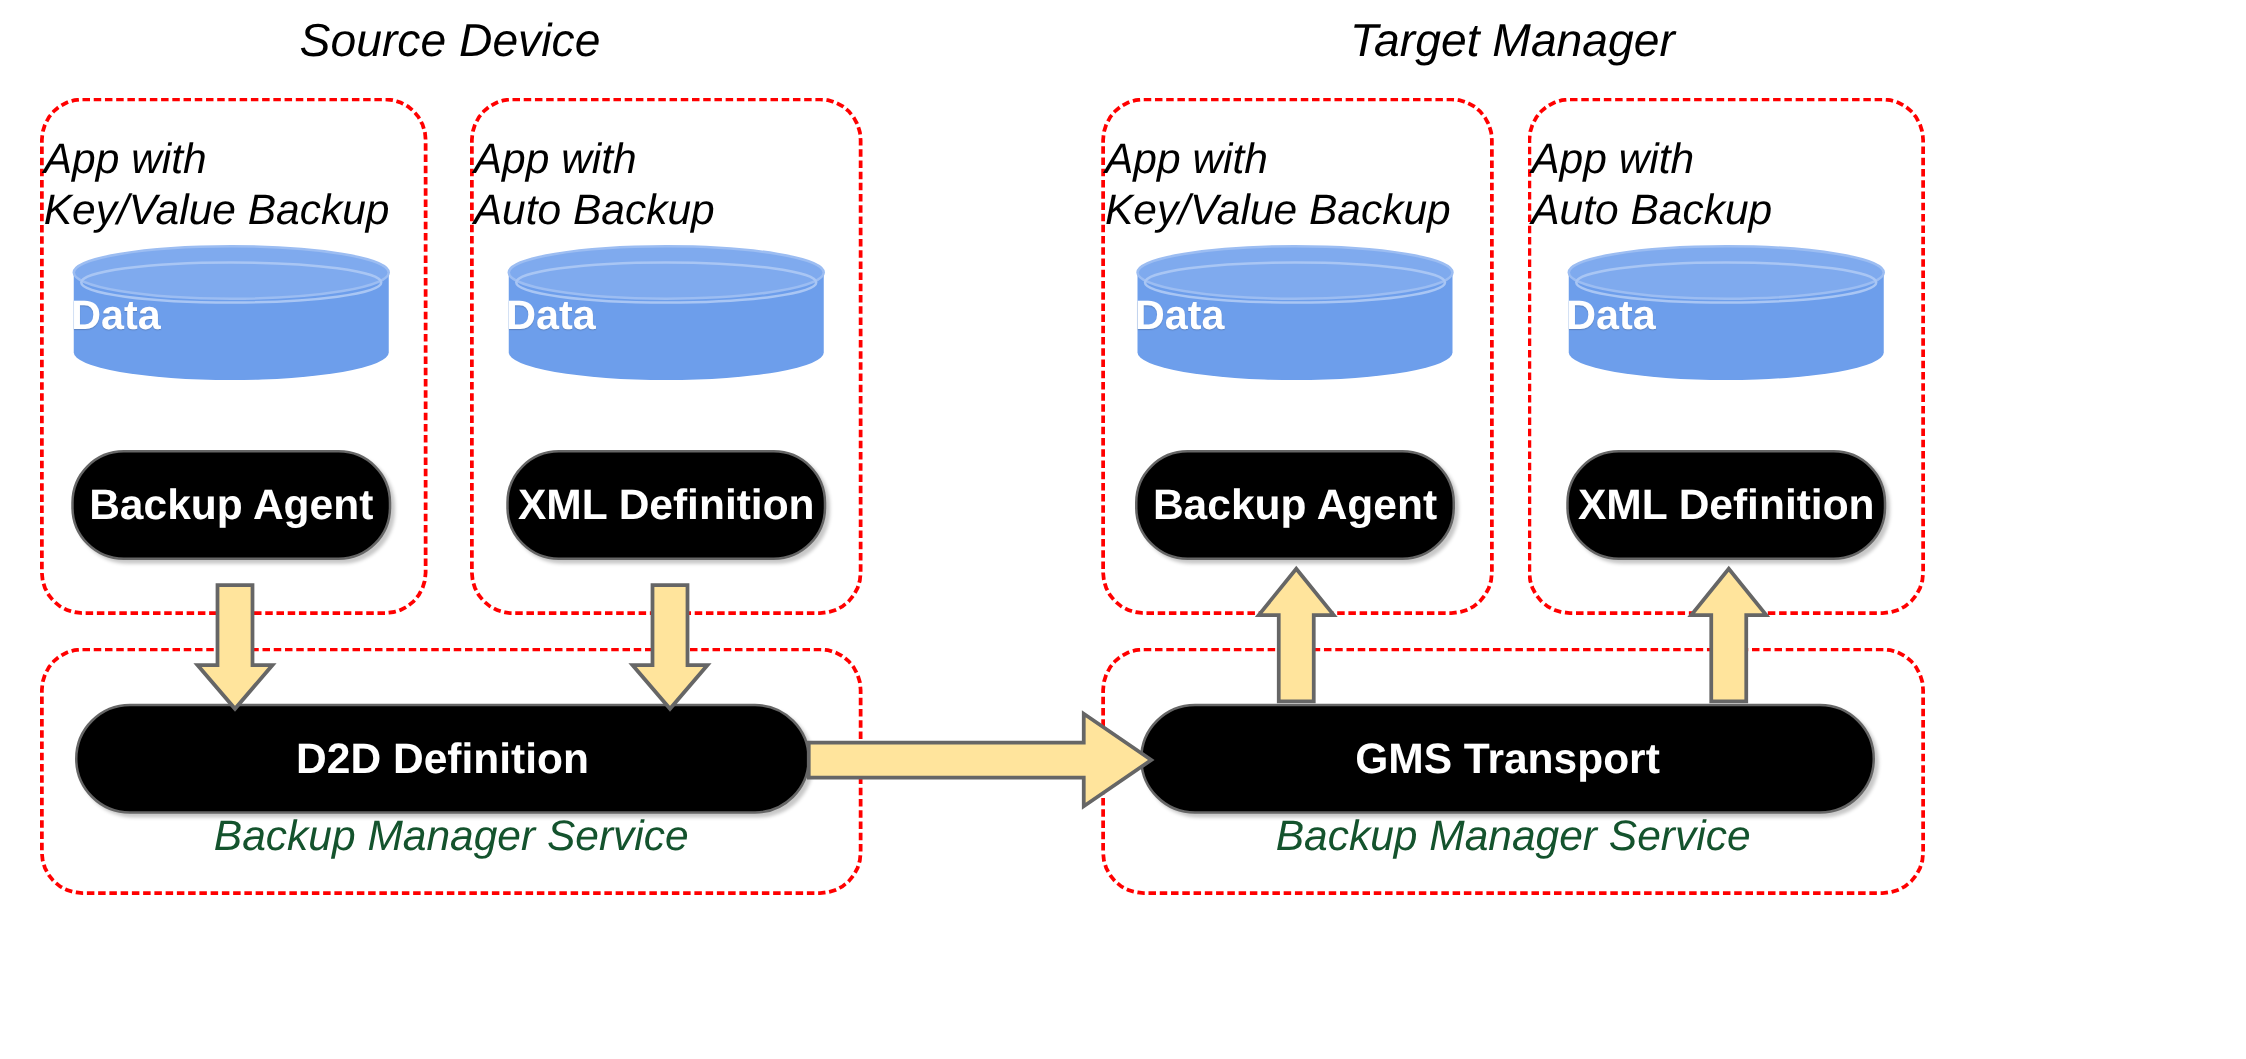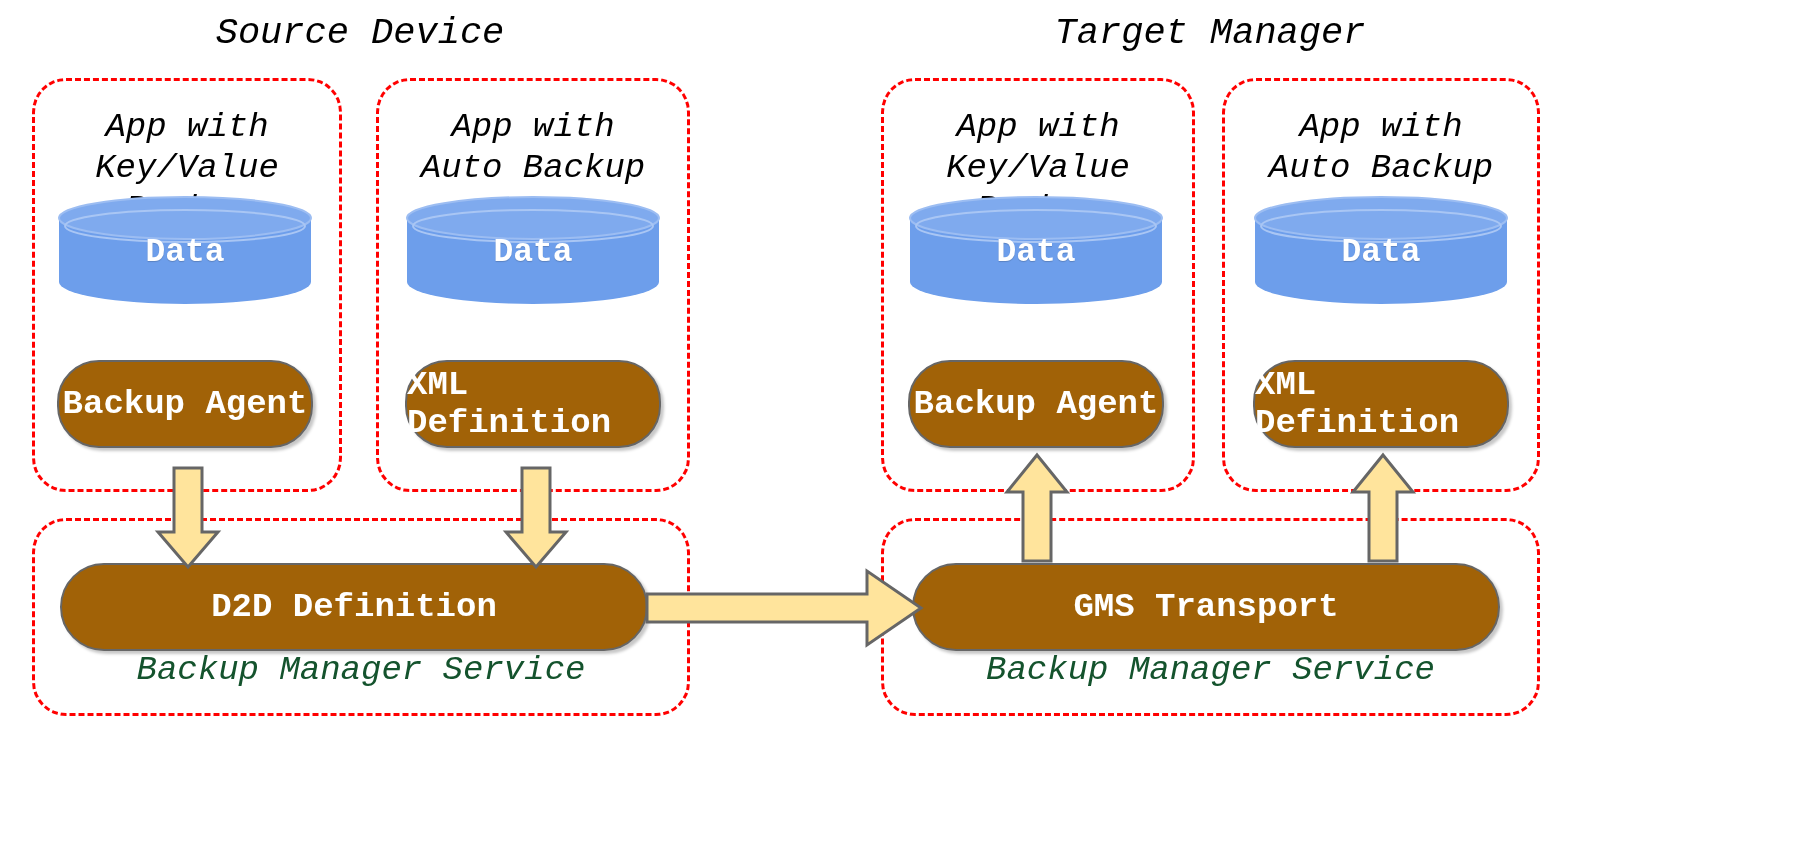--- a/index.html
+++ b/index.html
@@ -1,52 +1,52 @@
 <!DOCTYPE html>
 <html><head>
 <meta charset="utf-8">
 <style>
   html,body{margin:0;padding:0;background:#fff;}
   body{width:1797px;height:847px;position:relative;overflow:hidden;
        font-family:"Liberation Sans","DejaVu Sans",sans-serif;}
-  .stage{position:absolute;left:0;top:0;width:1797px;height:826px;font-family:Liberation Mono, monospace;}
+  .stage{position:absolute;left:0;top:0;width:1797px;height:826px;}
 
   .device-title{
     position:absolute;font-style:italic;font-size:37px;color:#000;
     text-align:center;white-space:nowrap;font-weight:400;
   }
 
   .dashed-box{
     position:absolute;border:3px dashed #FF0000;border-radius:34px;
     box-sizing:border-box;background:transparent;
   }
 
   .app-title{
-    position:absolute;left:0;right:0;top:26px;text-align:center;
+    position:absolute;left:0;right:0;top:26px;text-align:left;
     font-style:italic;font-size:34px;line-height:41px;color:#000;
     white-space:pre-line;
   }
 
   .svc-title{
     position:absolute;left:0;right:0;bottom:24px;text-align:center;
     font-style:italic;font-size:34px;color:#14532d;white-space:nowrap;
   }
 
   
   .cyl{position:absolute;}
   .cyl svg{display:block;overflow:visible;}
   .cyl-label{
     position:absolute;left:0;right:0;top:50%;transform:translateY(-44%);
-    text-align:center;color:#fff;font-weight:bold;font-size:33px;
+    text-align:left;color:#fff;font-weight:bold;font-size:33px;
     text-shadow:0 1px 1px rgba(0,0,0,.18);
   }
 
   
   .pill{
-    position:absolute;background:#a16207;border:2px solid #666666;
+    position:absolute;background:#000000;border:2px solid #666666;
     box-sizing:border-box;display:flex;align-items:center;
     justify-content:center;color:#ffffff;font-weight:bold;
     box-shadow:3px 3px 3px rgba(0,0,0,.22);
   }
   .pill.app-pill{border-radius:42px;font-size:34px;}
   .pill.transport{border-radius:46px;font-size:34px;}
 
   
   .arrow{position:absolute;}
   .arrow svg{display:block;overflow:visible;}

